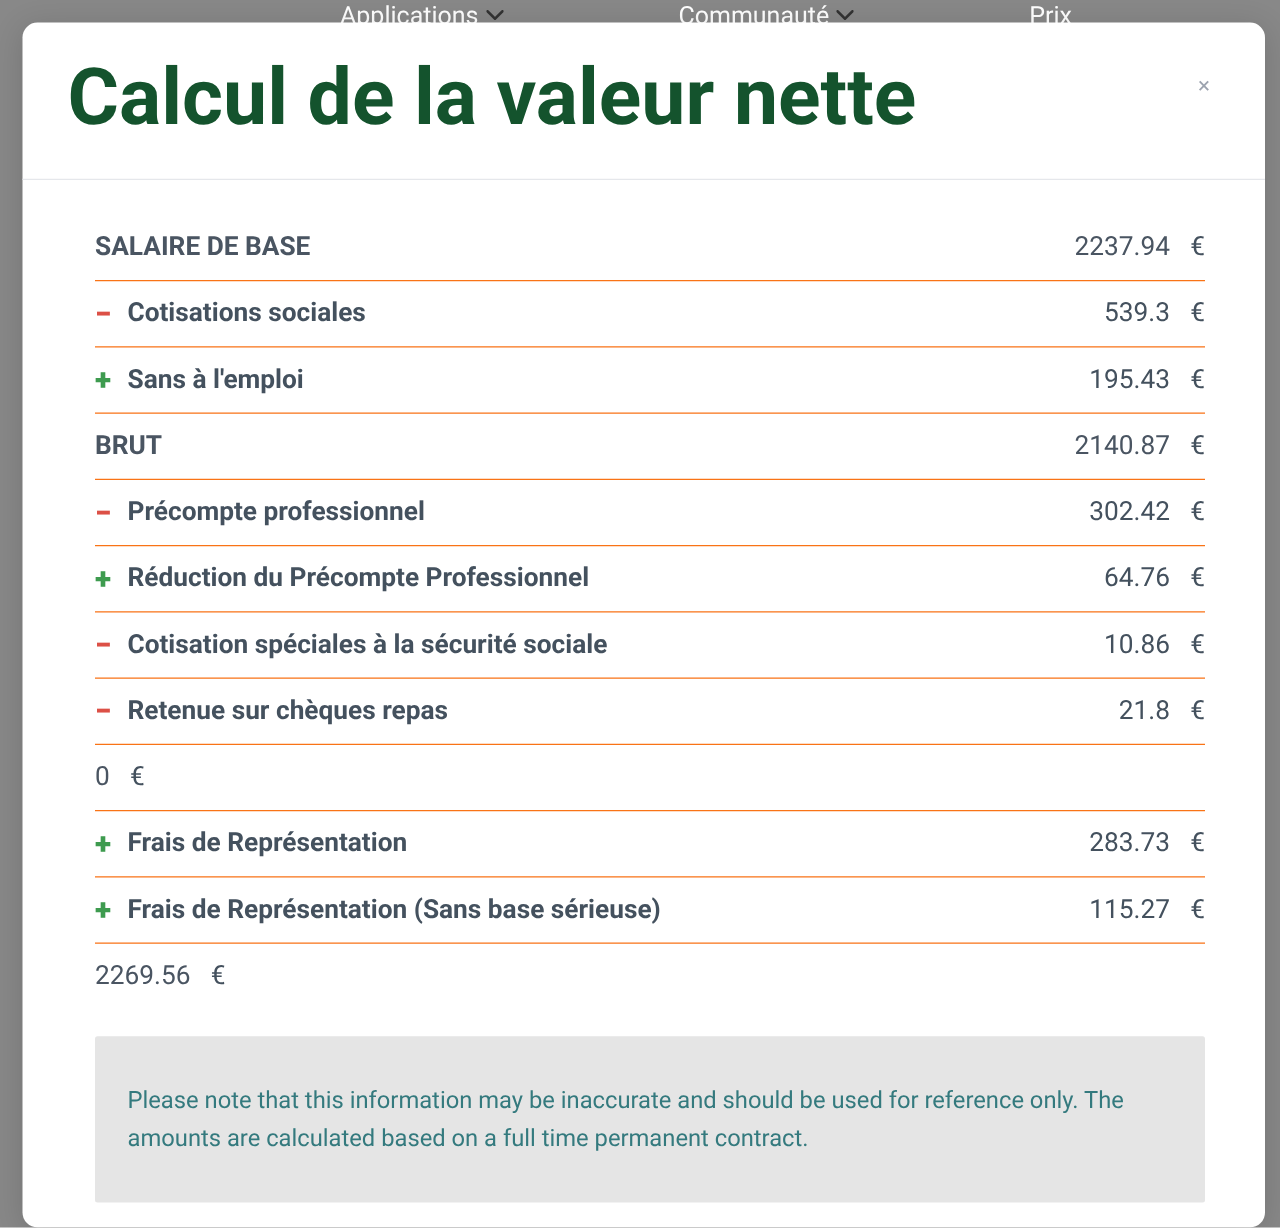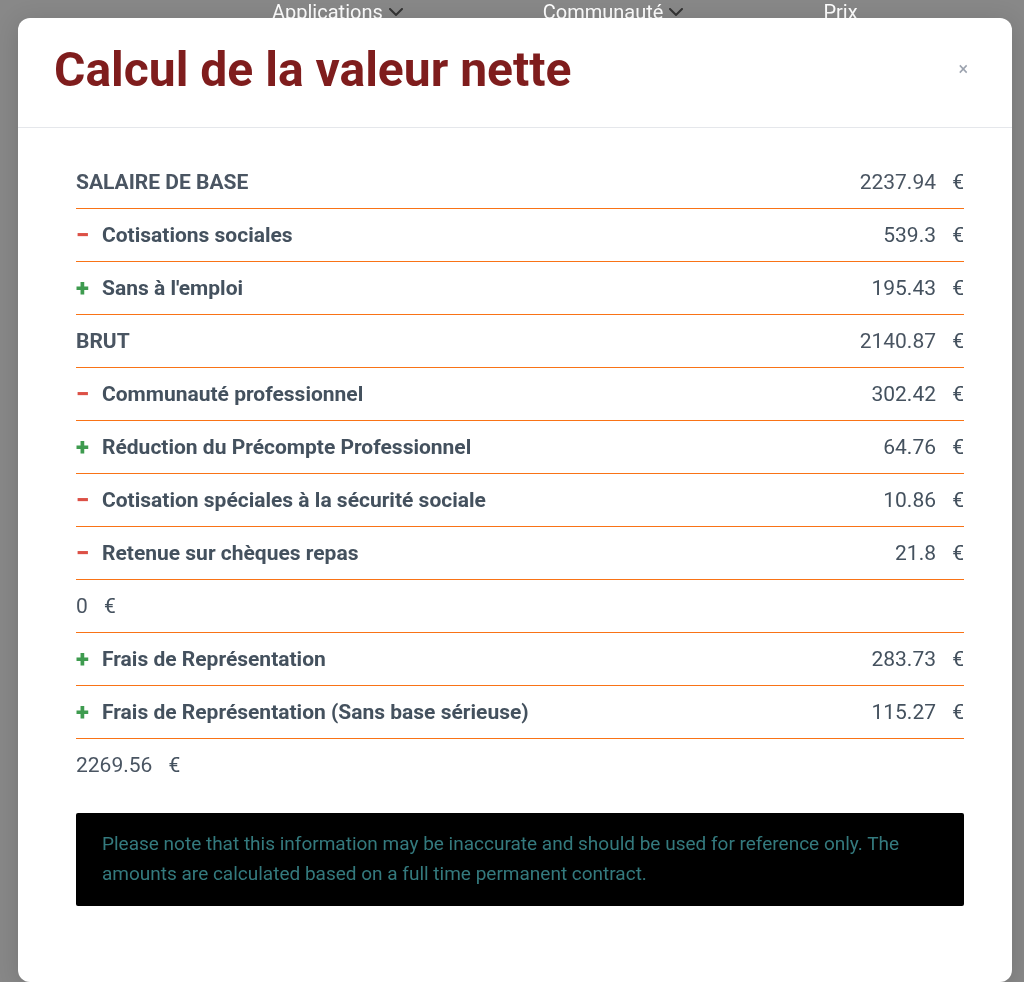--- a/index.html
+++ b/index.html
@@ -64,23 +64,23 @@
     
     .modal-header {
       padding: 26px 36px 30px 36px;
       border-bottom: 1px solid #e5e7eb;
       display: flex;
       justify-content: space-between;
       align-items: flex-start;
     }
     
     .modal-title {
-      font-size: 48px;
+      font-size: 63px;
       font-weight: 700;
-      color: #7f1d1d;
+      color: #14532d;
       line-height: 1.1;
     }
     
     .close-btn {
       font-size: 18px;
       color: #9ca3af;
       cursor: pointer;
       padding: 8px;
       line-height: 1;
       margin-top: 8px;
@@ -148,22 +148,22 @@
     
     .currency {
       color: #44515e;
       font-weight: 400;
       width: 18px;
       text-align: right;
     }
     
     .info-box {
       margin-top: 22px;
-      padding: 16px 26px;
-      background: #000000;
+      padding: 36px 26px;
+      background: #e5e5e5;
       color: #347a7e;
       font-size: 19px;
       line-height: 1.6;
       border-radius: 2px;
     }
   </style>
 </head>
 <body>
 
 <div class="background-nav">
@@ -214,21 +214,21 @@
           <span class="currency">€</span>
         </div>
         <div class="line-item total">
           <span class="sign empty"></span>
           <span class="label">BRUT</span>
           <span class="value">2140.87</span>
           <span class="currency">€</span>
         </div>
         <div class="line-item">
           <span class="sign minus">−</span>
-          <span class="label">Communauté professionnel</span>
+          <span class="label">Précompte professionnel</span>
           <span class="value">302.42</span>
           <span class="currency">€</span>
         </div>
         <div class="line-item">
           <span class="sign plus">+</span>
           <span class="label">Réduction du Précompte Professionnel</span>
           <span class="value">64.76</span>
           <span class="currency">€</span>
         </div>
         <div class="line-item">

